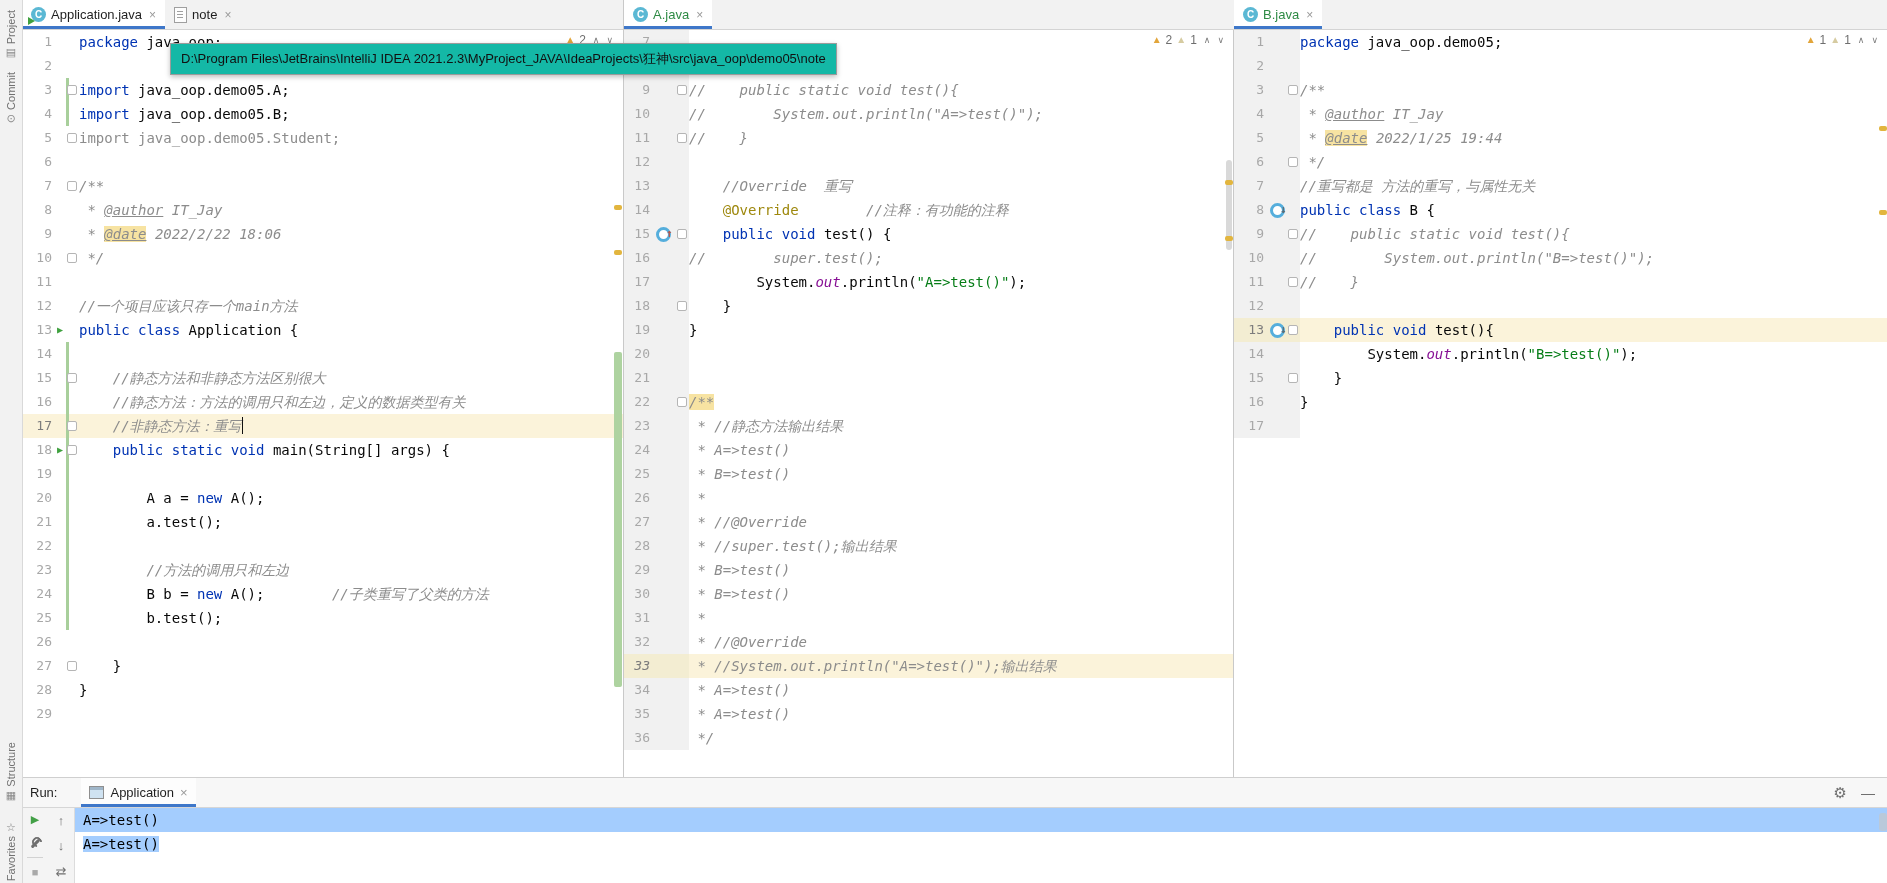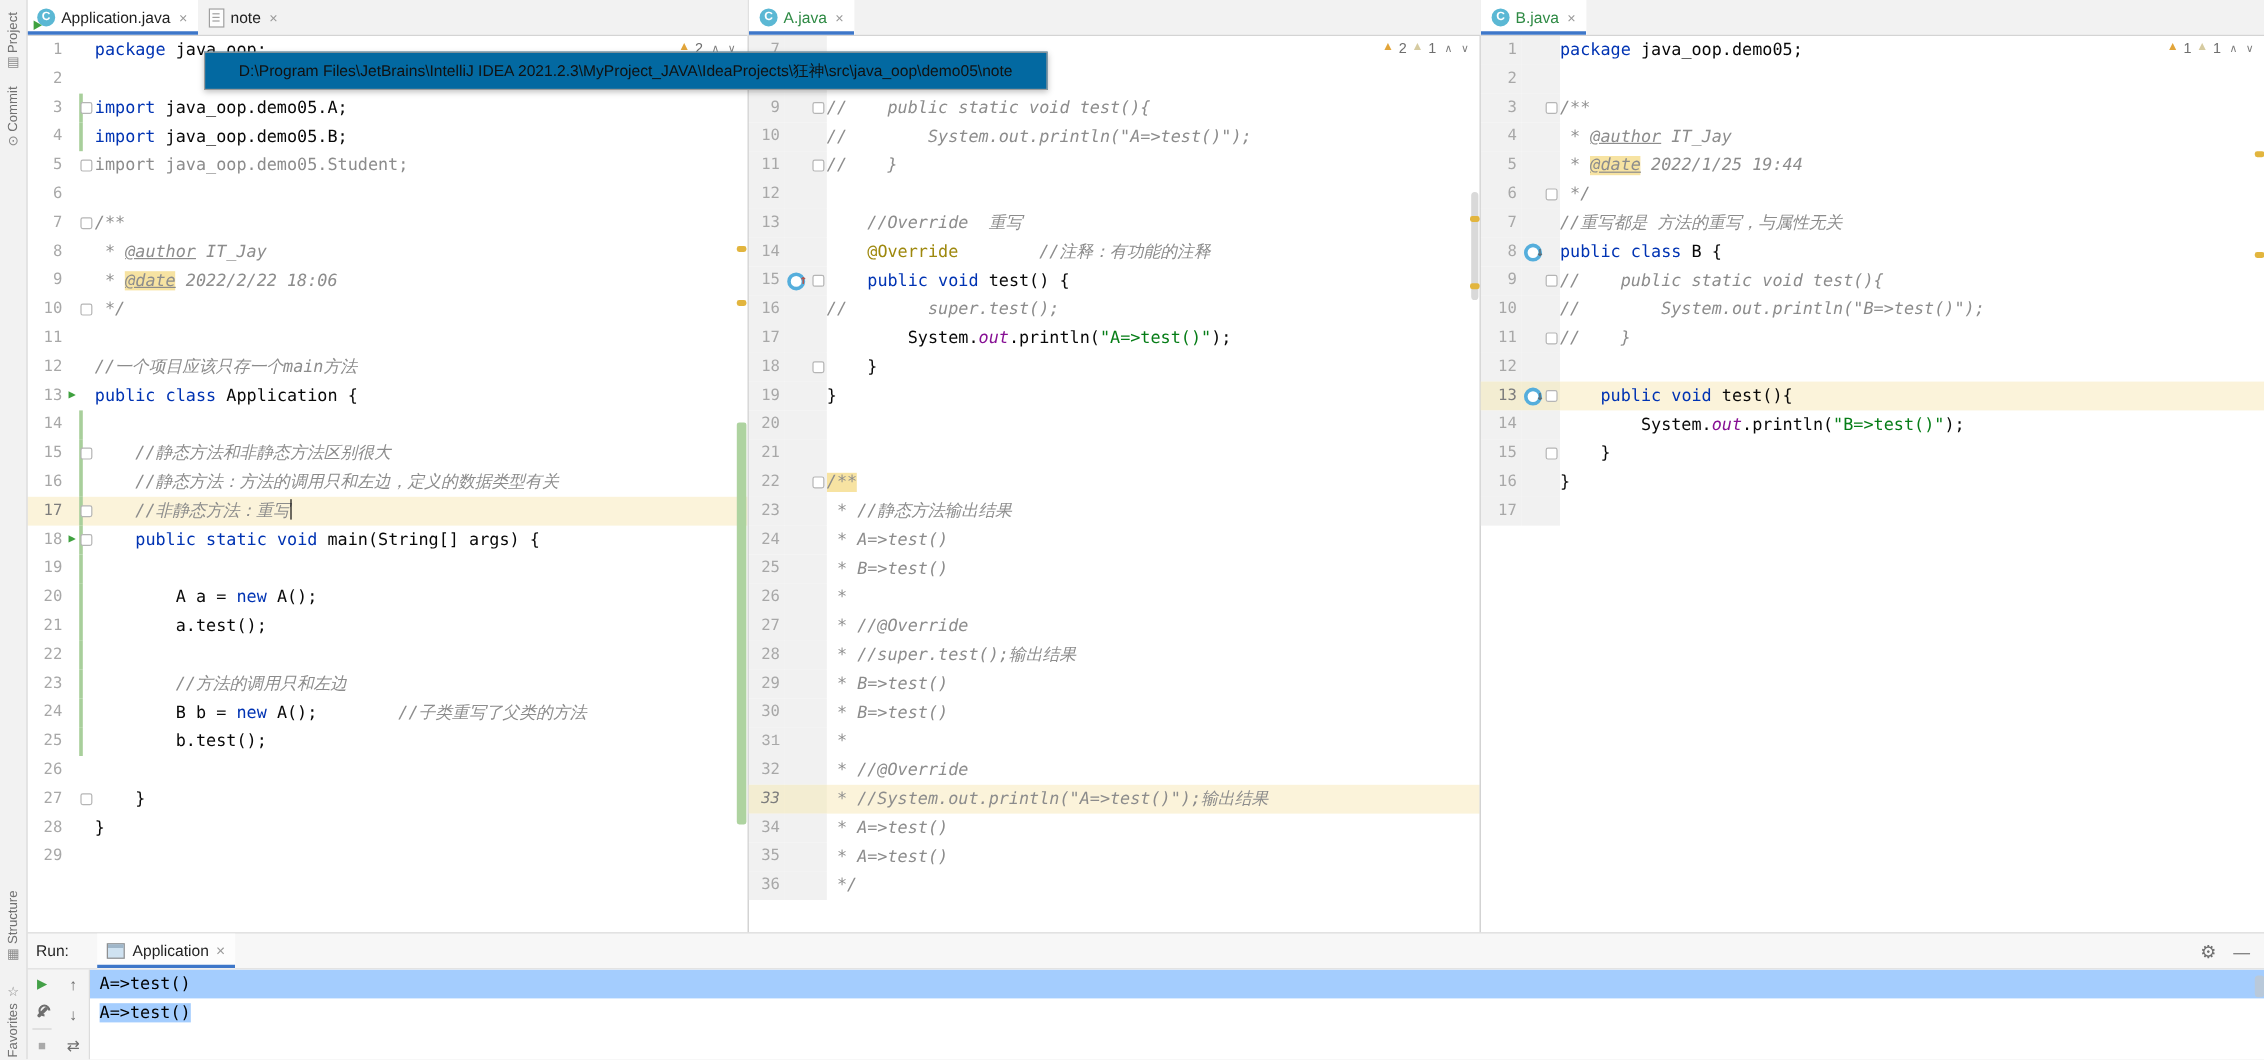--- a/index.html
+++ b/index.html
@@ -56,22 +56,22 @@
   
   .t{color:#080808;} .k{color:#0033b3;} .s{color:#067d17;} .c{color:#8c8c8c;font-style:italic;}
   .gray{color:#8c8c8c;} .ann{color:#9e880d;margin-top:14px;} .fld{color:#871094;font-style:italic;}
   .dt{color:#8c8c8c;font-style:italic;text-decoration:underline;}
   .occ{background:#f7e3a2;}
   .caret{display:inline-block;width:1.5px;height:17px;background:#101010;vertical-align:-3px;}
   
   .edgemark{position:absolute;border-radius:2px;z-index:1;}
   .thumb{position:absolute;background:#d9d9d9;border-radius:4px;z-index:0;}
   
-  .tooltip{position:absolute;left:170px;top:43px;z-index:50;background:#0369a1;border:1px solid #9b9b9b;
-           padding:6px 28px;font-size:13px;color:#111;box-shadow:0 2px 5px rgba(0,0,0,.25);white-space:nowrap;}
+  .tooltip{position:absolute;left:170px;top:43px;z-index:50;background:#14b8a6;border:1px solid #9b9b9b;
+           padding:6px 10px;font-size:13px;color:#111;box-shadow:0 2px 5px rgba(0,0,0,.25);white-space:nowrap;}
   
   .runpanel{position:absolute;left:22px;right:0;top:777px;height:106px;background:#fff;border-top:1px solid #cfcfcf;}
   .run-header{position:absolute;left:0;right:0;top:0;height:29px;background:#f7f7f7;
               border-bottom:1px solid #d6d6d6;display:flex;align-items:center;font-size:13px;}
   .run-label{margin-left:8px;color:#1f1f1f;}
   .run-tab{display:flex;align-items:center;gap:6px;margin-left:24px;height:100%;padding:0 8px;
            box-shadow:inset 0 -3px 0 #3e77c9;background:#fdfdfd;}
   .console-icon{width:13px;height:11px;border:1px solid #8f8f8f;background:#cfe2f1;position:relative;}
   .console-icon::before{content:"";position:absolute;left:0;top:0;right:0;height:3px;background:#9fb6c9;}
   .run-header-right{margin-left:auto;display:flex;align-items:center;gap:14px;padding-right:12px;color:#6f6f6f;}
@@ -208,21 +208,21 @@
         <div class="row"><div class="num" style="width: 26px;">21</div><div class="mk" style="width: 35px;"></div><div class="code"></div></div>
         <div class="row"><div class="num" style="width: 26px;">22</div><div class="mk" style="width: 35px;"><span class="foldic"></span></div><div class="code"><span class="c occ">/**</span></div></div>
         <div class="row"><div class="num" style="width: 26px;">23</div><div class="mk" style="width: 35px;"></div><div class="code"><span class="c"> * //静态方法输出结果</span></div></div>
         <div class="row"><div class="num" style="width: 26px;">24</div><div class="mk" style="width: 35px;"></div><div class="code"><span class="c"> * A=&gt;test()</span></div></div>
         <div class="row"><div class="num" style="width: 26px;">25</div><div class="mk" style="width: 35px;"></div><div class="code"><span class="c"> * B=&gt;test()</span></div></div>
         <div class="row"><div class="num" style="width: 26px;">26</div><div class="mk" style="width: 35px;"></div><div class="code"><span class="c"> *</span></div></div>
         <div class="row"><div class="num" style="width: 26px;">27</div><div class="mk" style="width: 35px;"></div><div class="code"><span class="c"> * //@Override</span></div></div>
         <div class="row"><div class="num" style="width: 26px;">28</div><div class="mk" style="width: 35px;"></div><div class="code"><span class="c"> * //super.test();输出结果</span></div></div>
         <div class="row"><div class="num" style="width: 26px;">29</div><div class="mk" style="width: 35px;"></div><div class="code"><span class="c"> * B=&gt;test()</span></div></div>
         <div class="row"><div class="num" style="width: 26px;">30</div><div class="mk" style="width: 35px;"></div><div class="code"><span class="c"> * B=&gt;test()</span></div></div>
-        <div class="row"><div class="num" style="width: 26px; font-family: Liberation Mono, monospace;">31</div><div class="mk" style="width: 35px;"></div><div class="code"><span class="c"> *</span></div></div>
+        <div class="row"><div class="num" style="width: 26px;">31</div><div class="mk" style="width: 35px;"></div><div class="code"><span class="c"> *</span></div></div>
         <div class="row"><div class="num" style="width: 26px;">32</div><div class="mk" style="width: 35px;"></div><div class="code"><span class="c"> * //@Override</span></div></div>
         <div class="row cur"><div class="num" style="width: 26px; font-style: italic;">33</div><div class="mk" style="width: 35px;"></div><div class="code"><span class="c"> * //System.out.println("A=&gt;test()");输出结果</span></div></div>
         <div class="row"><div class="num" style="width: 26px;">34</div><div class="mk" style="width: 35px;"></div><div class="code"><span class="c"> * A=&gt;test()</span></div></div>
         <div class="row"><div class="num" style="width: 26px;">35</div><div class="mk" style="width: 35px;"></div><div class="code"><span class="c"> * A=&gt;test()</span></div></div>
         <div class="row"><div class="num" style="width: 26px;">36</div><div class="mk" style="width: 35px;"></div><div class="code"><span class="c"> */</span></div></div>
       </div>
     <div class="edge"></div>
   <div class="thumb" style="right: 2px; top: 160px; width: 6px; height: 90px;"></div>
       <div class="edgemark" style="right: 1px; top: 180px; width: 8px; height: 5px; background: rgb(226, 181, 62);"></div>
       <div class="edgemark" style="right: 1px; top: 236px; width: 8px; height: 5px; background: rgb(226, 181, 62);"></div>

